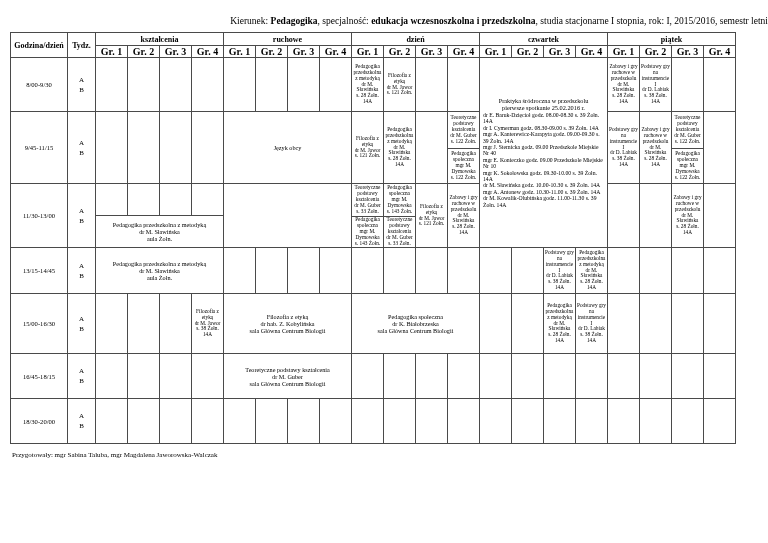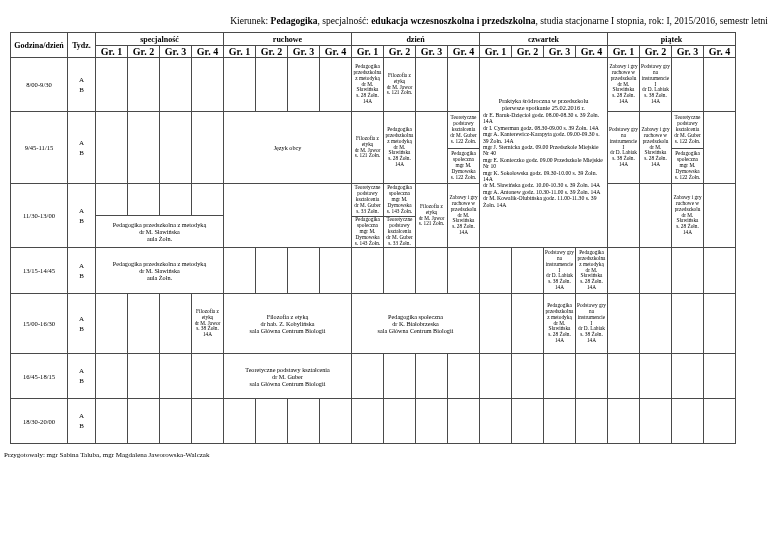--- a/index.html
+++ b/index.html
@@ -52,21 +52,21 @@
   }
 
   td.prakt { vertical-align: middle; }
   td.prakt .pt1 { font-size: 6.3px; line-height: 7px; }
   td.prakt .pt2 { font-size: 6.3px; line-height: 7px; margin-bottom: 1px; }
   td.prakt .plist {
     font-size: 5.7px; line-height: 6.4px; text-align: left;
     white-space: pre-line; padding: 0 3px;
   }
 
-  .footer { font-size: 7px; margin: 5px 0 0 4px; }
+  .footer { font-size: 7px; margin: 5px 0 0 12px; }
 </style>
 </head>
 <body>
 
 <div class="title">
   <span>Kierunek: </span><span class="bold">Pedagogika</span><span>, specjalność: </span><span class="bold">edukacja wczesnoszkolna i przedszkolna</span><span>, studia stacjonarne I stopnia, rok: I, 2015/2016, semestr letni</span>
 </div>
 
 <table>
   <colgroup>
@@ -91,21 +91,21 @@
     <col class="cg">
       <col class="cg">
       <col class="cg">
       <col class="cg">
   </colgroup>
 
   <tbody>
       <tr class="hd1">
     <th class="corner" rowspan="2">Godzina/dzień</th>
     <th class="wkh" rowspan="2">Tydz.</th>
-    <th colspan="4">specjalność</th>
+    <th colspan="4">kształcenia</th>
     <th colspan="4">ruchowe</th>
     <th colspan="4">dzień</th>
     <th colspan="4">czwartek</th>
     <th colspan="4">piątek</th>
   </tr>
   <tr class="hd2">
     <th>Gr. 1</th>
         <th>Gr. 2</th>
         <th>Gr. 3</th>
         <th>Gr. 4</th>

